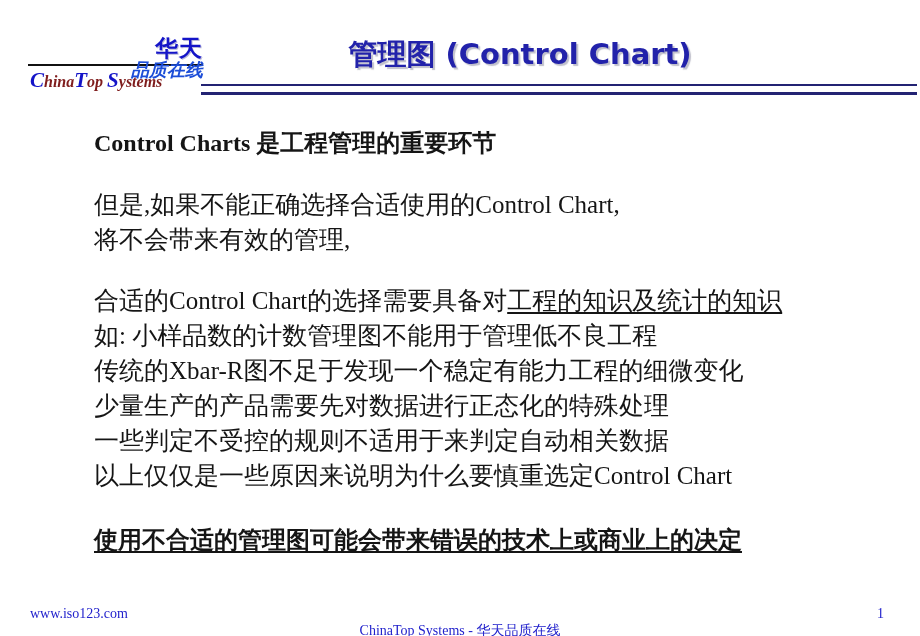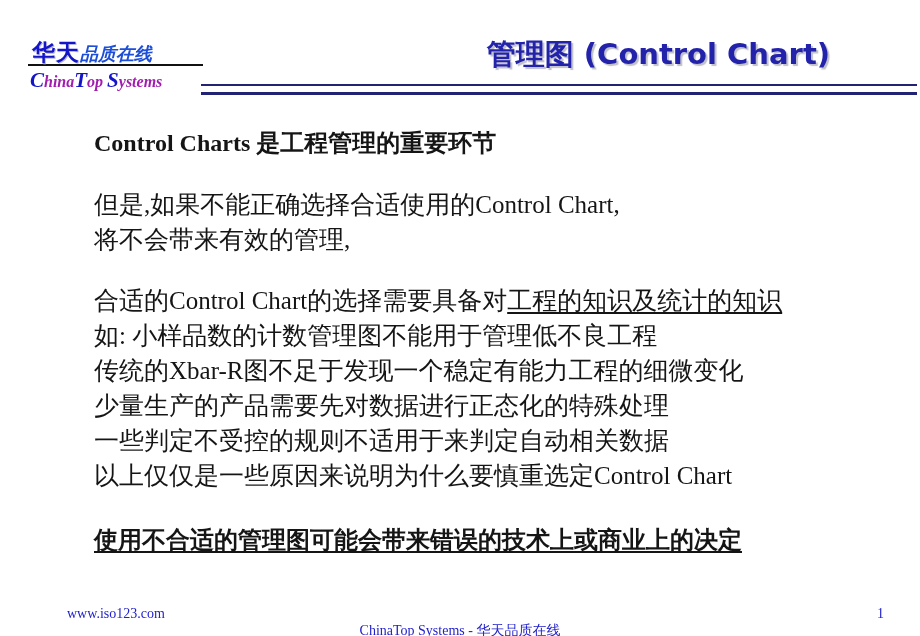--- a/index.html
+++ b/index.html
@@ -30,20 +30,21 @@
     top: 36px;
     width: 175px;
   }
   #logo-top {
     display: flex;
     align-items: flex-end;
     height: 30px;
     padding-left: 4px;
     border-bottom: 2px solid #111111;
     box-sizing: border-box;
+    flex-direction: column;
   }
   #logo-cn-main {
     font-family: "DejaVu Sans", sans-serif;
     font-weight: bold;
     font-size: 23px;
     line-height: 24px;
     color: #1414c8;
     letter-spacing: 1px;
     text-shadow: 1px 1px 0 #b9b9d8;
   }
@@ -63,30 +64,30 @@
     font-family: "Liberation Serif", serif;
     font-style: italic;
     font-weight: bold;
     font-size: 21px;
     line-height: 24px;
     color: #1414c8;
     white-space: nowrap;
   }
   #logo-bottom .small {
     font-size: 16px;
-    color: #a21caf;
+    color: #7f1d1d;
     font-style: italic;
   }
 
   #title {
     position: absolute;
     left: 210px;
     top: 36px;
     width: 620px;
-    text-align: right;
+    text-align: center;
     font-family: "DejaVu Sans", "Liberation Sans", sans-serif;
     font-weight: bold;
     font-size: 29px;
     line-height: 36px;
     color: #2222aa;
     text-shadow: 2px 2px 1px rgba(140,140,160,0.55);
     white-space: nowrap;
   }
 
   .hrule {
@@ -133,21 +134,21 @@
   #footer {
     position: absolute;
     left: 0;
     top: 604px;
     width: 920px;
     height: 32px;
     font-family: "Liberation Serif", "DejaVu Serif", serif;
     font-size: 14px;
     color: #2222cc;
   }
-  #footer-left   { position: absolute; left: 30px;  top: 2px; margin-left: 37px; }
+  #footer-left   { position: absolute; left: 30px;  top: 2px; }
   #footer-center { position: absolute; left: 0; width: 920px; text-align: center; top: 2px; margin-top: 16px; }
   #footer-right  { position: absolute; right: 36px; top: 2px; }
 </style>
 </head>
 <body>
 
 <div id="header">
 
   <div id="logo">
     <div id="logo-top">

